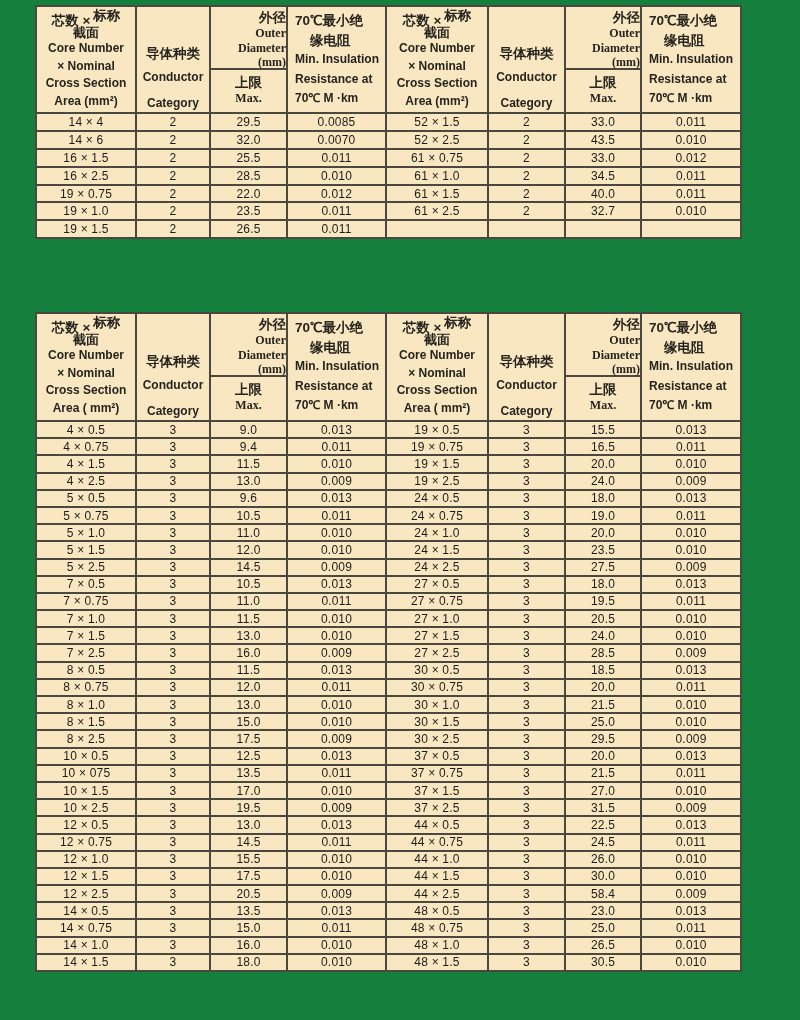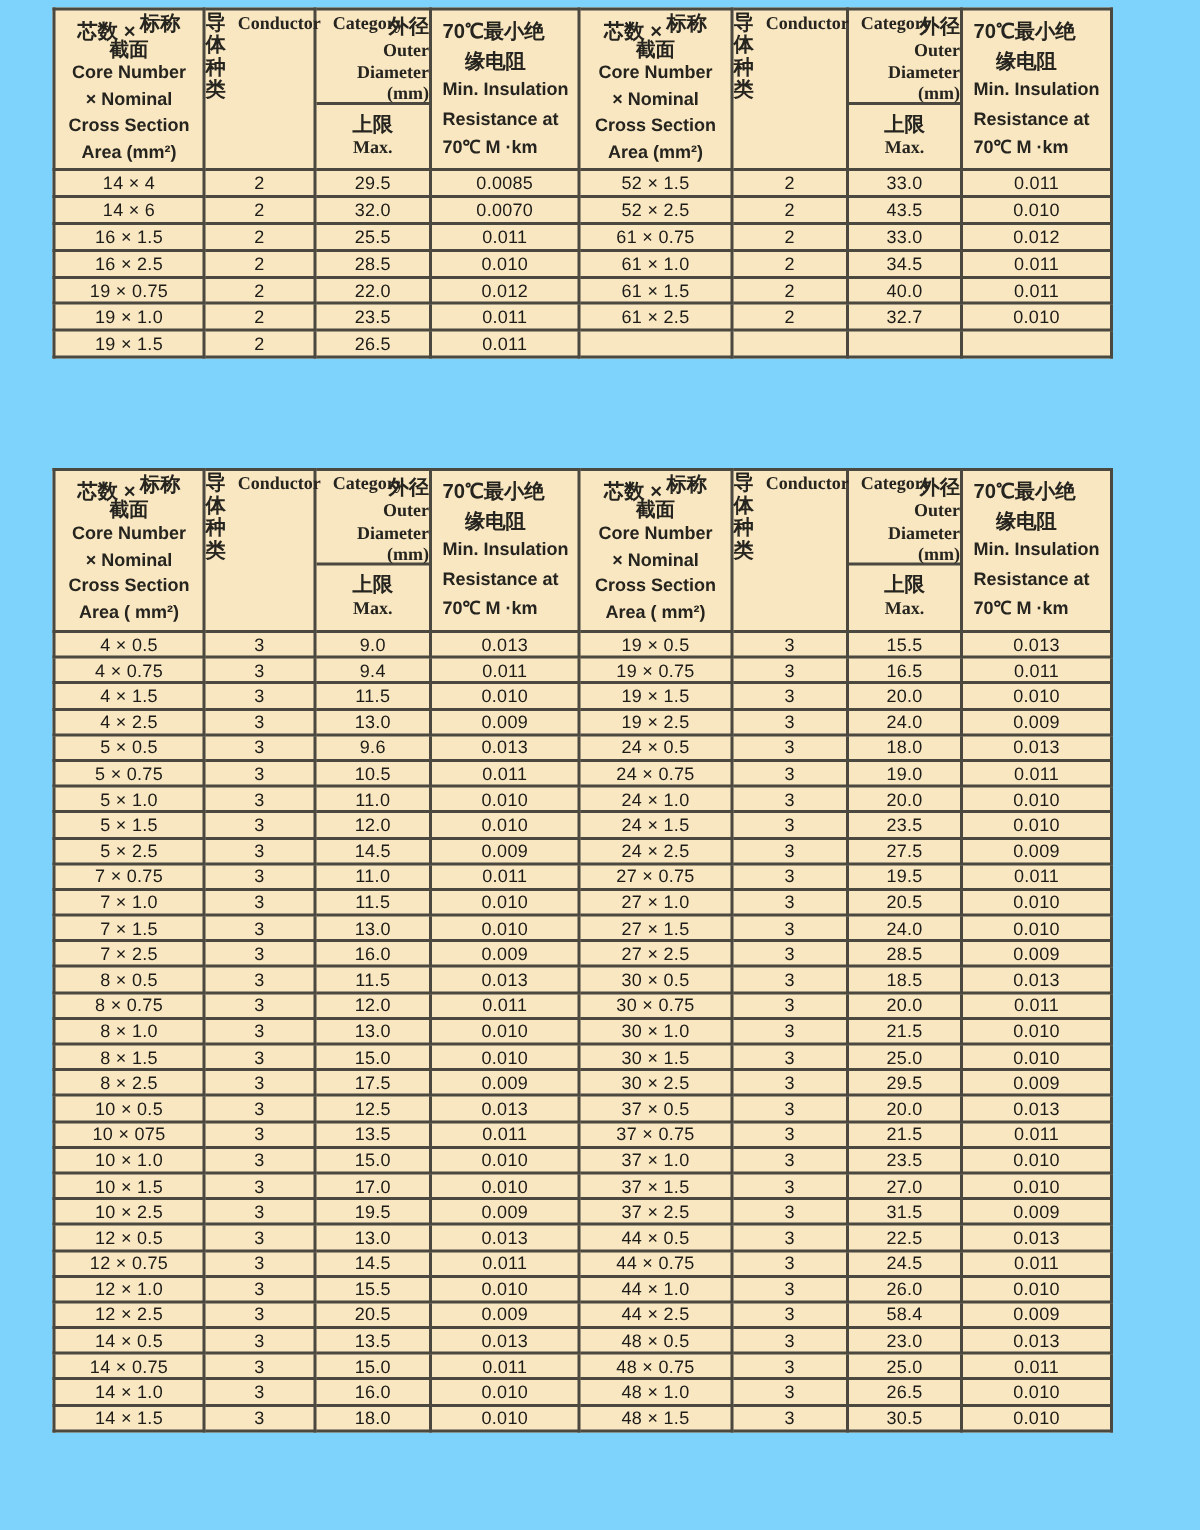--- a/index.html
+++ b/index.html
@@ -2,21 +2,21 @@
 <html><head>
 <meta charset="utf-8">
 <style>
   html,body{margin:0;padding:0;}
   body{
     width:800px;height:1020px;
     background:#fcf0d6;
     font-family:"Liberation Sans",sans-serif;
     color:#26241f;
   }
-  .page{position:relative;width:800px;height:1020px;overflow:hidden;background:#7dd3fc;}
+  .page{position:relative;width:800px;height:1020px;overflow:hidden;background:#15803d;}
   table.cable{
     position:absolute;left:35px;width:705px;
     border-collapse:collapse;table-layout:fixed;
     background:#f9e7c1;
   }
   .t1{top:5px}
   .t2{top:312px}
   th,td{border:2px solid #4b4840;padding:0;text-align:center;vertical-align:middle;}
   thead th{vertical-align:top;font-weight:700;}
   .t1 thead th{height:105px;}
@@ -26,21 +26,21 @@
   .t2 tbody td{height:15.2px;}
 
   
   .core-wrap{padding-top:6px;line-height:16px;}
   .core-zh{font-size:13.5px;}
   .sup{position:relative;top:-5px;margin-left:3px;}
   .core-zh2{font-size:13px;margin-top:-3px;line-height:14px;}
   .en-line{font-size:12px;line-height:17.5px;}
 
   
-  .cat-wrap{display:flex;justify-content:space-between;height:100%;gap:8px;line-height:15px;font-family:Liberation Serif, serif;}
+  .cat-wrap{display:flex;flex-direction:column;justify-content:flex-end;height:100%;gap:8px;line-height:15px;}
   .cat-zh{font-size:13.5px;}
 
   
   .dia-top{height:63px;border-bottom:2px solid #4b4840;padding-top:3px;line-height:14.5px;box-sizing:border-box;text-align:right;}
   .dia-zh{font-size:13.5px;line-height:16px;}
   .dia-en{font-size:12px;font-family:Liberation Serif, serif;}
   .dia-bottom{padding-top:5px;line-height:15px;}
 
   
   .res-wrap{padding:4px 0 0 7px;text-align:left;line-height:19.5px;}
@@ -394,20 +394,30 @@
           <td>5 × 2.5</td>
           <td>3</td>
           <td>14.5</td>
           <td>0.009</td>
           <td>24 × 2.5</td>
           <td>3</td>
           <td>27.5</td>
           <td>0.009</td>
         </tr>
         <tr>
+          <td>7 × 0.5</td>
+          <td>3</td>
+          <td>10.5</td>
+          <td>0.013</td>
+          <td>27 × 0.5</td>
+          <td>3</td>
+          <td>18.0</td>
+          <td>0.013</td>
+        </tr>
+        <tr>
           <td>7 × 0.75</td>
           <td>3</td>
           <td>11.0</td>
           <td>0.011</td>
           <td>27 × 0.75</td>
           <td>3</td>
           <td>19.5</td>
           <td>0.011</td>
         </tr>
         <tr>
@@ -504,30 +514,20 @@
           <td>10 × 075</td>
           <td>3</td>
           <td>13.5</td>
           <td>0.011</td>
           <td>37 × 0.75</td>
           <td>3</td>
           <td>21.5</td>
           <td>0.011</td>
         </tr>
         <tr>
-          <td>10 × 1.0</td>
-          <td>3</td>
-          <td>15.0</td>
-          <td>0.010</td>
-          <td>37 × 1.0</td>
-          <td>3</td>
-          <td>23.5</td>
-          <td>0.010</td>
-        </tr>
-        <tr>
           <td>10 × 1.5</td>
           <td>3</td>
           <td>17.0</td>
           <td>0.010</td>
           <td>37 × 1.5</td>
           <td>3</td>
           <td>27.0</td>
           <td>0.010</td>
         </tr>
         <tr>
@@ -561,20 +561,30 @@
           <td>0.011</td>
         </tr>
         <tr>
           <td>12 × 1.0</td>
           <td>3</td>
           <td>15.5</td>
           <td>0.010</td>
           <td>44 × 1.0</td>
           <td>3</td>
           <td>26.0</td>
+          <td>0.010</td>
+        </tr>
+        <tr>
+          <td>12 × 1.5</td>
+          <td>3</td>
+          <td>17.5</td>
+          <td>0.010</td>
+          <td>44 × 1.5</td>
+          <td>3</td>
+          <td>30.0</td>
           <td>0.010</td>
         </tr>
         <tr>
           <td>12 × 2.5</td>
           <td>3</td>
           <td>20.5</td>
           <td>0.009</td>
           <td>44 × 2.5</td>
           <td>3</td>
           <td>58.4</td>

